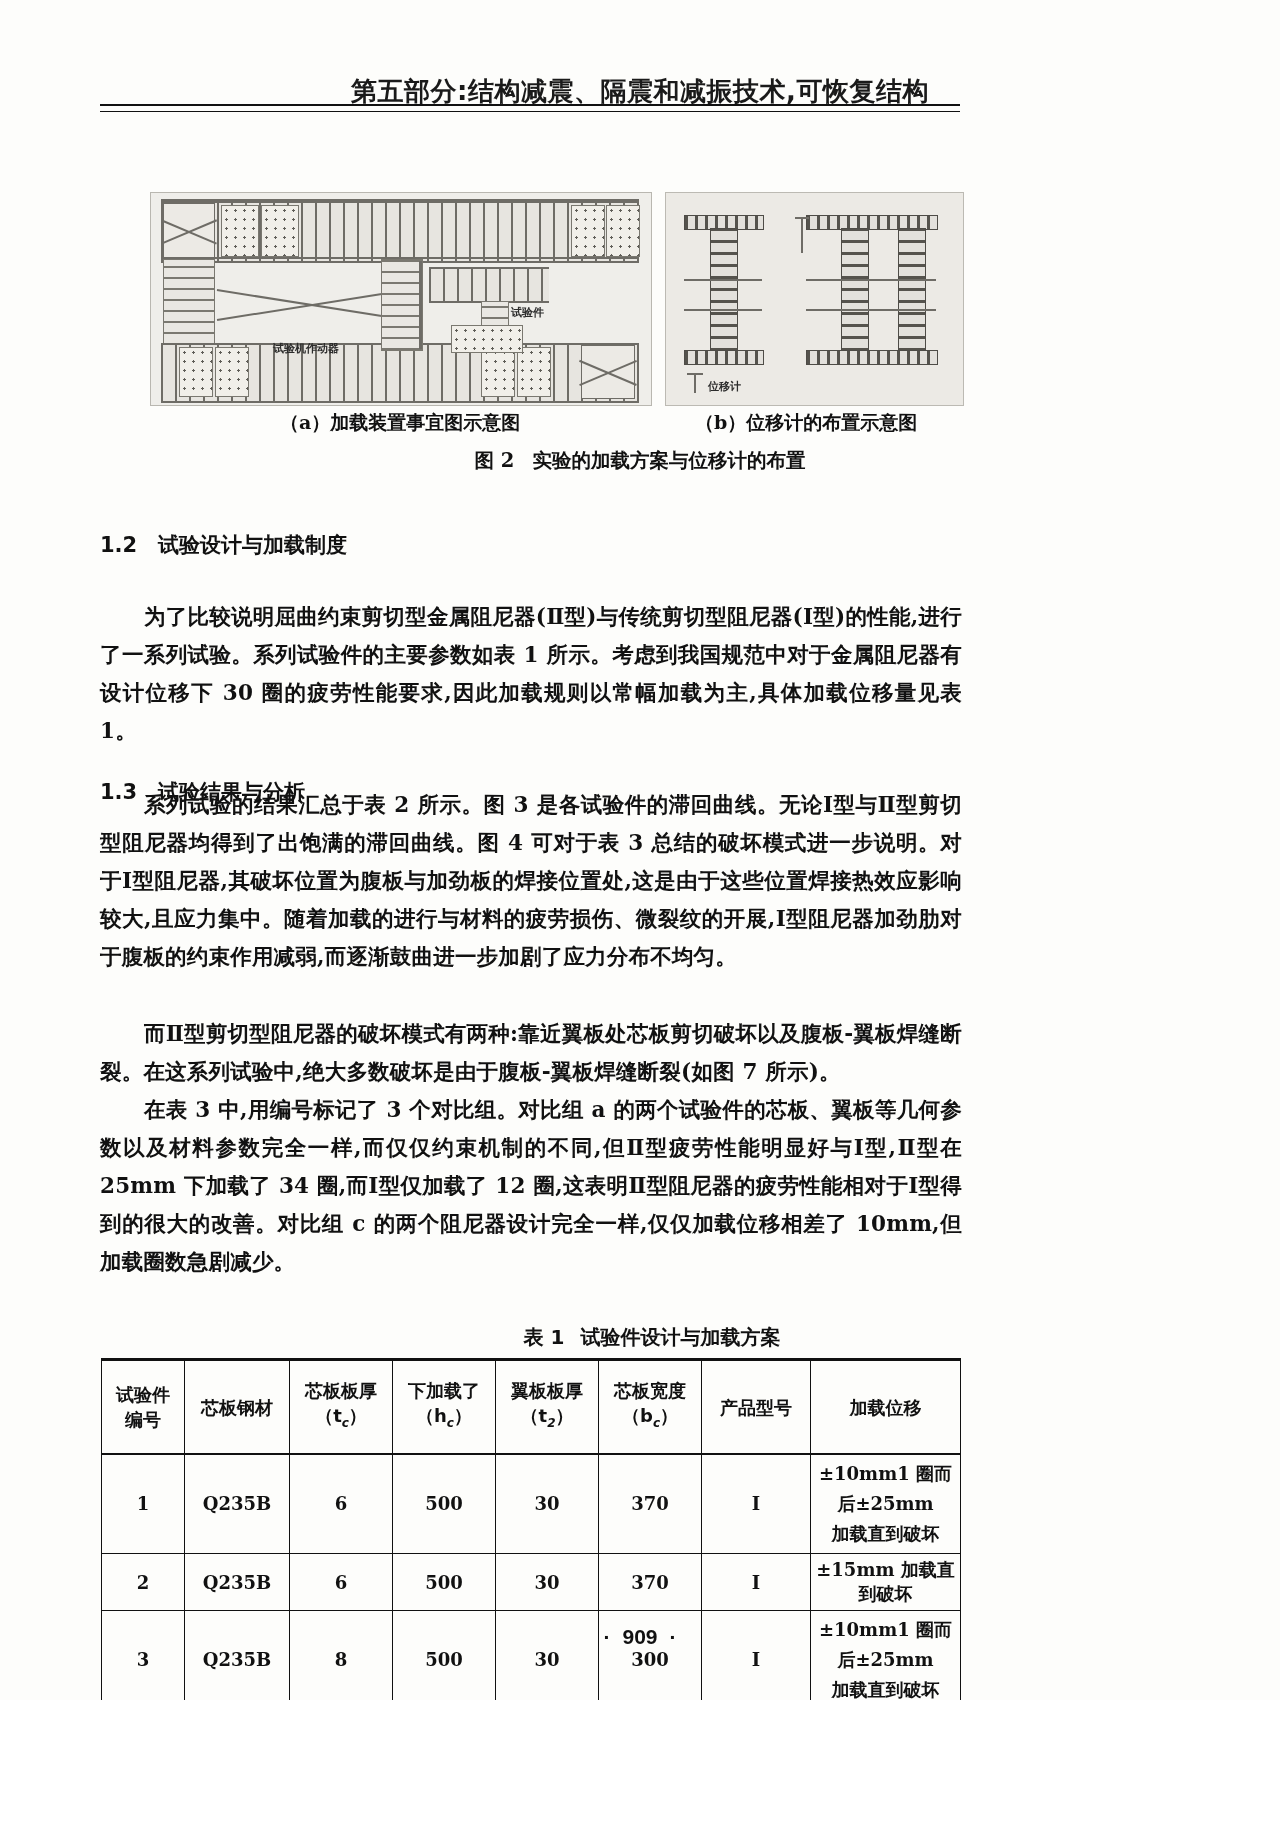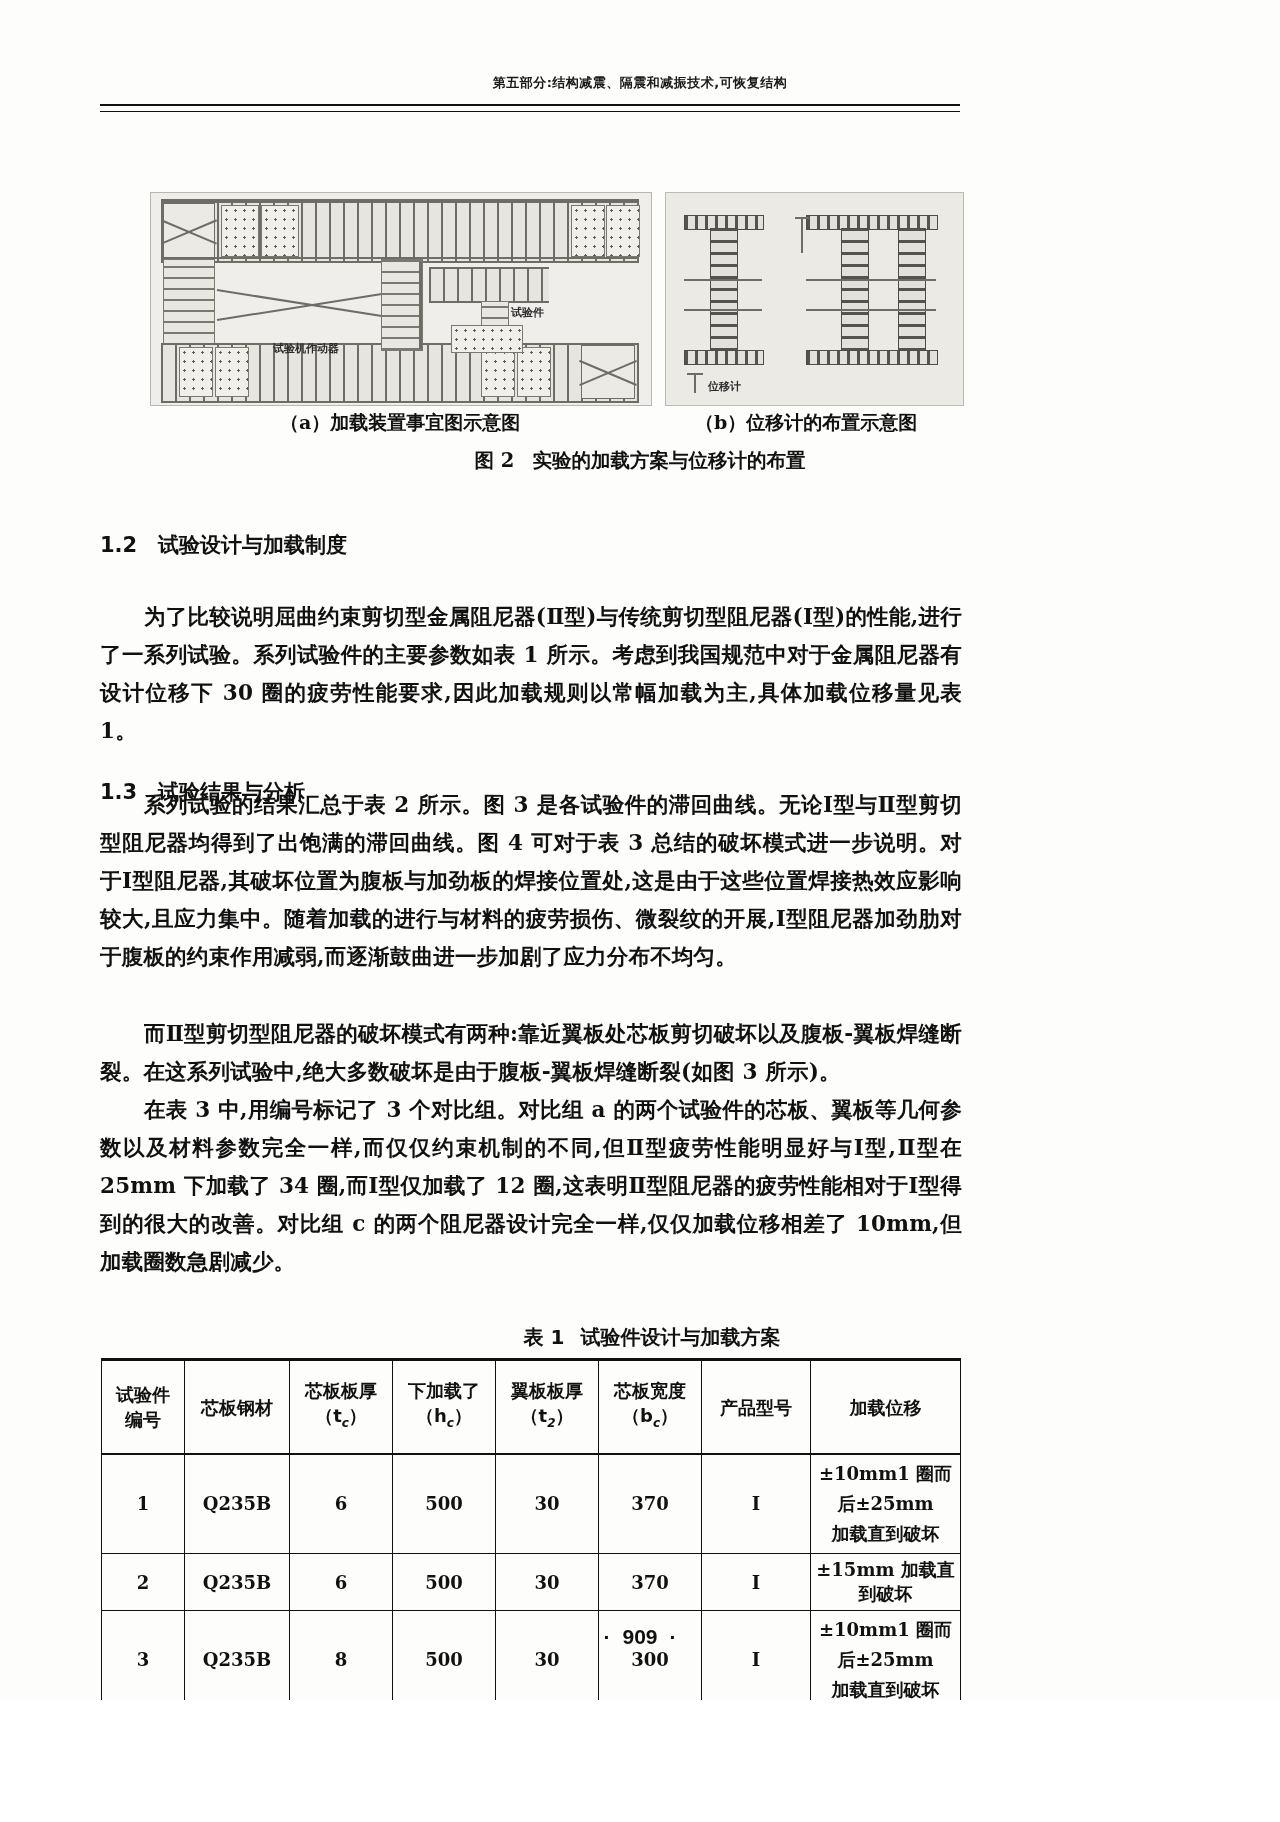--- a/index.html
+++ b/index.html
@@ -23,21 +23,21 @@
 
   
   .runhead {
     position: absolute;
     top: 74px;
     left: 0;
     width: 1280px;
     text-align: center;
     font-family: "DejaVu Sans", "Liberation Sans", sans-serif;
     font-weight: bold;
-    font-size: 13px;
+    font-size: 26px;
     letter-spacing: 0.5px;
     color: #1a1a1a;
   }
   .rule-double {
     position: absolute;
     top: 104px;
     left: 100px;
     width: 860px;
     height: 5px;
     border-top: 2px solid #111;
@@ -329,21 +329,21 @@
 
   <div class="heading" style="top:531px;">
     <span class="num">1.2</span><span>试验设计与加载制度</span>
   </div>
   <div class="para indent" style="top:598px;">为了比较说明屈曲约束剪切型金属阻尼器(Ⅱ型)与传统剪切型阻尼器(Ⅰ型)的性能,进行了一系列试验。系列试验件的主要参数如表 1 所示。考虑到我国规范中对于金属阻尼器有设计位移下 30 圈的疲劳性能要求,因此加载规则以常幅加载为主,具体加载位移量见表 1。</div>
 
   <div class="heading" style="top:778px;">
     <span class="num">1.3</span><span>试验结果与分析</span>
   </div>
   <div class="para indent" style="top:786px;">系列试验的结果汇总于表 2 所示。图 3 是各试验件的滞回曲线。无论Ⅰ型与Ⅱ型剪切型阻尼器均得到了出饱满的滞回曲线。图 4 可对于表 3 总结的破坏模式进一步说明。对于Ⅰ型阻尼器,其破坏位置为腹板与加劲板的焊接位置处,这是由于这些位置焊接热效应影响较大,且应力集中。随着加载的进行与材料的疲劳损伤、微裂纹的开展,Ⅰ型阻尼器加劲肋对于腹板的约束作用减弱,而逐渐鼓曲进一步加剧了应力分布不均匀。</div>
-  <div class="para indent" style="top:1015px;">而Ⅱ型剪切型阻尼器的破坏模式有两种:靠近翼板处芯板剪切破坏以及腹板-翼板焊缝断裂。在这系列试验中,绝大多数破坏是由于腹板-翼板焊缝断裂(如图 3 所示)。</div>
+  <div class="para indent" style="top:1015px;">而Ⅱ型剪切型阻尼器的破坏模式有两种:靠近翼板处芯板剪切破坏以及腹板-翼板焊缝断裂。在这系列试验中,绝大多数破坏是由于腹板-翼板焊缝断裂(如图 7 所示)。</div>
   <div class="para indent" style="top:1091px;">在表 3 中,用编号标记了 3 个对比组。对比组 a 的两个试验件的芯板、翼板等几何参数以及材料参数完全一样,而仅仅约束机制的不同,但Ⅱ型疲劳性能明显好与Ⅰ型,Ⅱ型在 25mm 下加载了 34 圈,而Ⅰ型仅加载了 12 圈,这表明Ⅱ型阻尼器的疲劳性能相对于Ⅰ型得到的很大的改善。对比组 c 的两个阻尼器设计完全一样,仅仅加载位移相差了 10mm,但加载圈数急剧减少。</div>
 
   <div class="tbl-title">
     <span>表 1</span><span class="gap"></span><span>试验件设计与加载方案</span>
   </div>
 
   <table class="data">
     <thead>
       <tr class="hdr">
         <th style="width:78px;">

